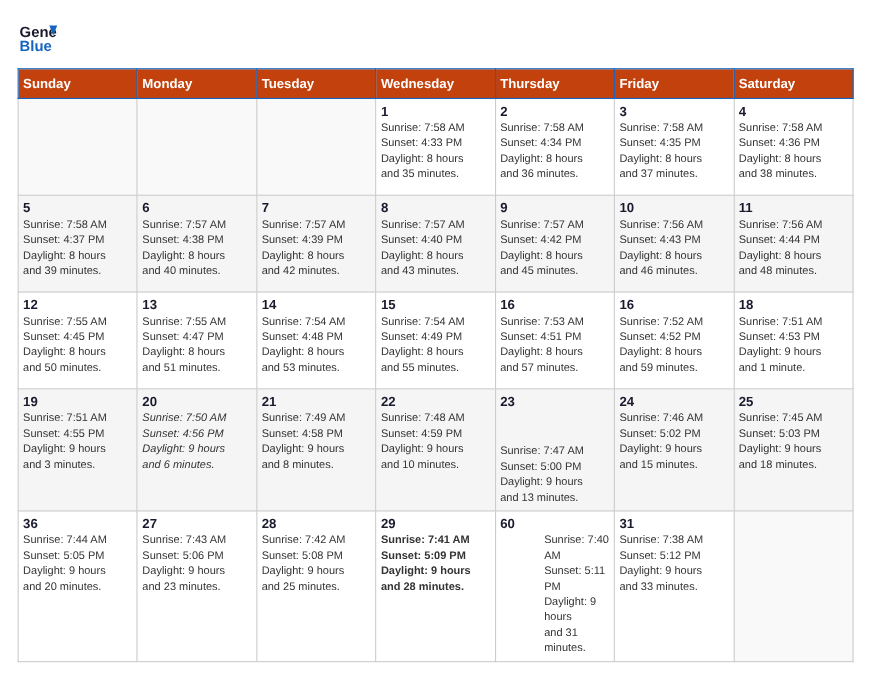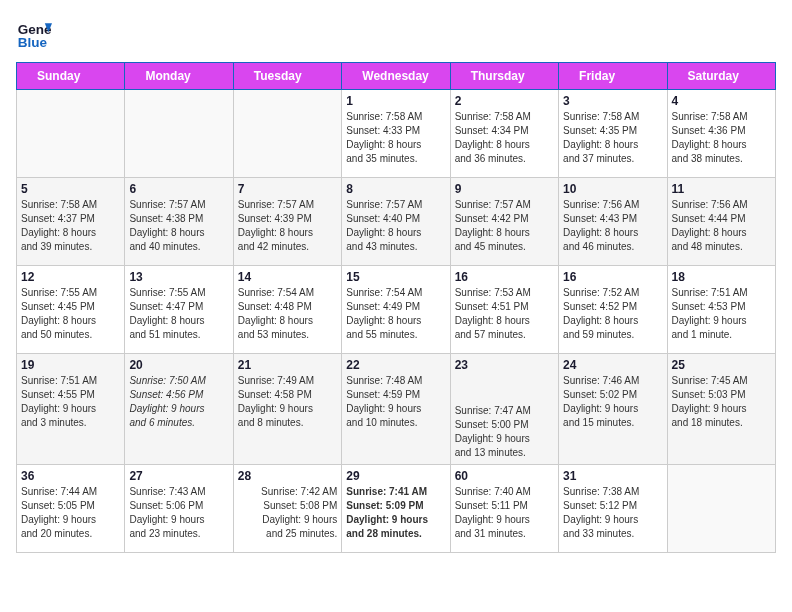--- a/index.html
+++ b/index.html
@@ -36,25 +36,25 @@
     .subtitle {
       font-size: 14px;
       color: #333;
     }
     table {
       width: 100%;
       border-collapse: collapse;
       table-layout: fixed;
     }
     thead th {
-      background-color: #d946ef;
+      background-color: #c2410c;
       color: #fff;
       font-size: 12px;
       font-weight: bold;
-      padding: 6px 20px;
+      padding: 6px 4px;
       text-align: left;
       border: 1px solid #1565c0;
     }
     tbody td {
       border: 1px solid #ccc;
       vertical-align: top;
       padding: 4px;
       font-size: 10.5px;
       color: #333;
       height: 88px;
@@ -308,35 +308,35 @@
         </td>
         <td>
           <div class="day-number">27</div>
           <div class="day-info" style="white-space: pre-line;">Sunrise: 7:43 AM
 Sunset: 5:06 PM
 Daylight: 9 hours
 and 23 minutes.</div>
         </td>
         <td>
           <div class="day-number">28</div>
-          <div class="day-info" style="white-space: pre-line; text-align: right;">Sunrise: 7:42 AM
+          <div class="day-info" style="white-space: pre-line;">Sunrise: 7:42 AM
 Sunset: 5:08 PM
 Daylight: 9 hours
 and 25 minutes.</div>
         </td>
         <td>
           <div class="day-number">29</div>
           <div class="day-info" style="white-space: pre-line; font-weight: bold;">Sunrise: 7:41 AM
 Sunset: 5:09 PM
 Daylight: 9 hours
 and 28 minutes.</div>
         </td>
         <td>
           <div class="day-number">60</div>
-          <div class="day-info" style="white-space: pre-line;">Sunrise: 7:40 AM
+          <div class="day-info" style="white-space: pre-line; margin-left: 40px;">Sunrise: 7:40 AM
 Sunset: 5:11 PM
 Daylight: 9 hours
 and 31 minutes.</div>
         </td>
         <td>
           <div class="day-number">31</div>
           <div class="day-info" style="white-space: pre-line;">Sunrise: 7:38 AM
 Sunset: 5:12 PM
 Daylight: 9 hours
 and 33 minutes.</div>

